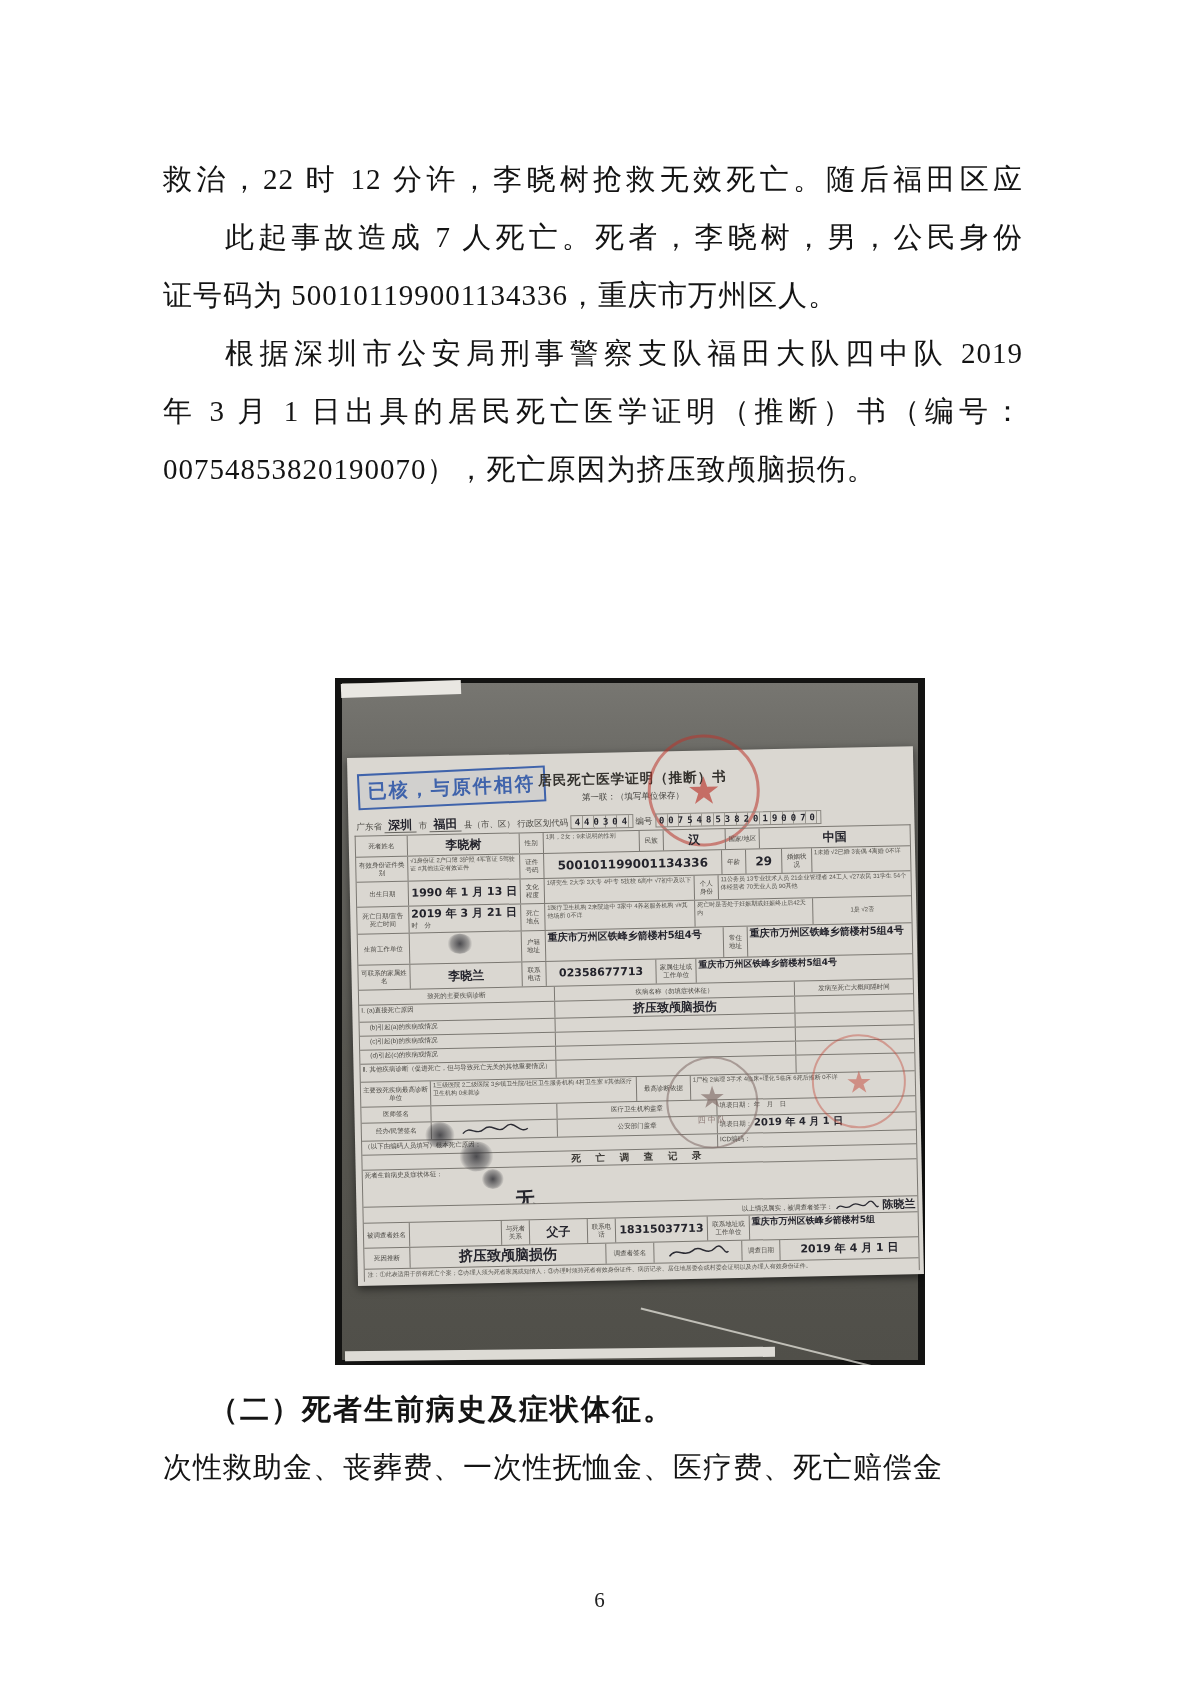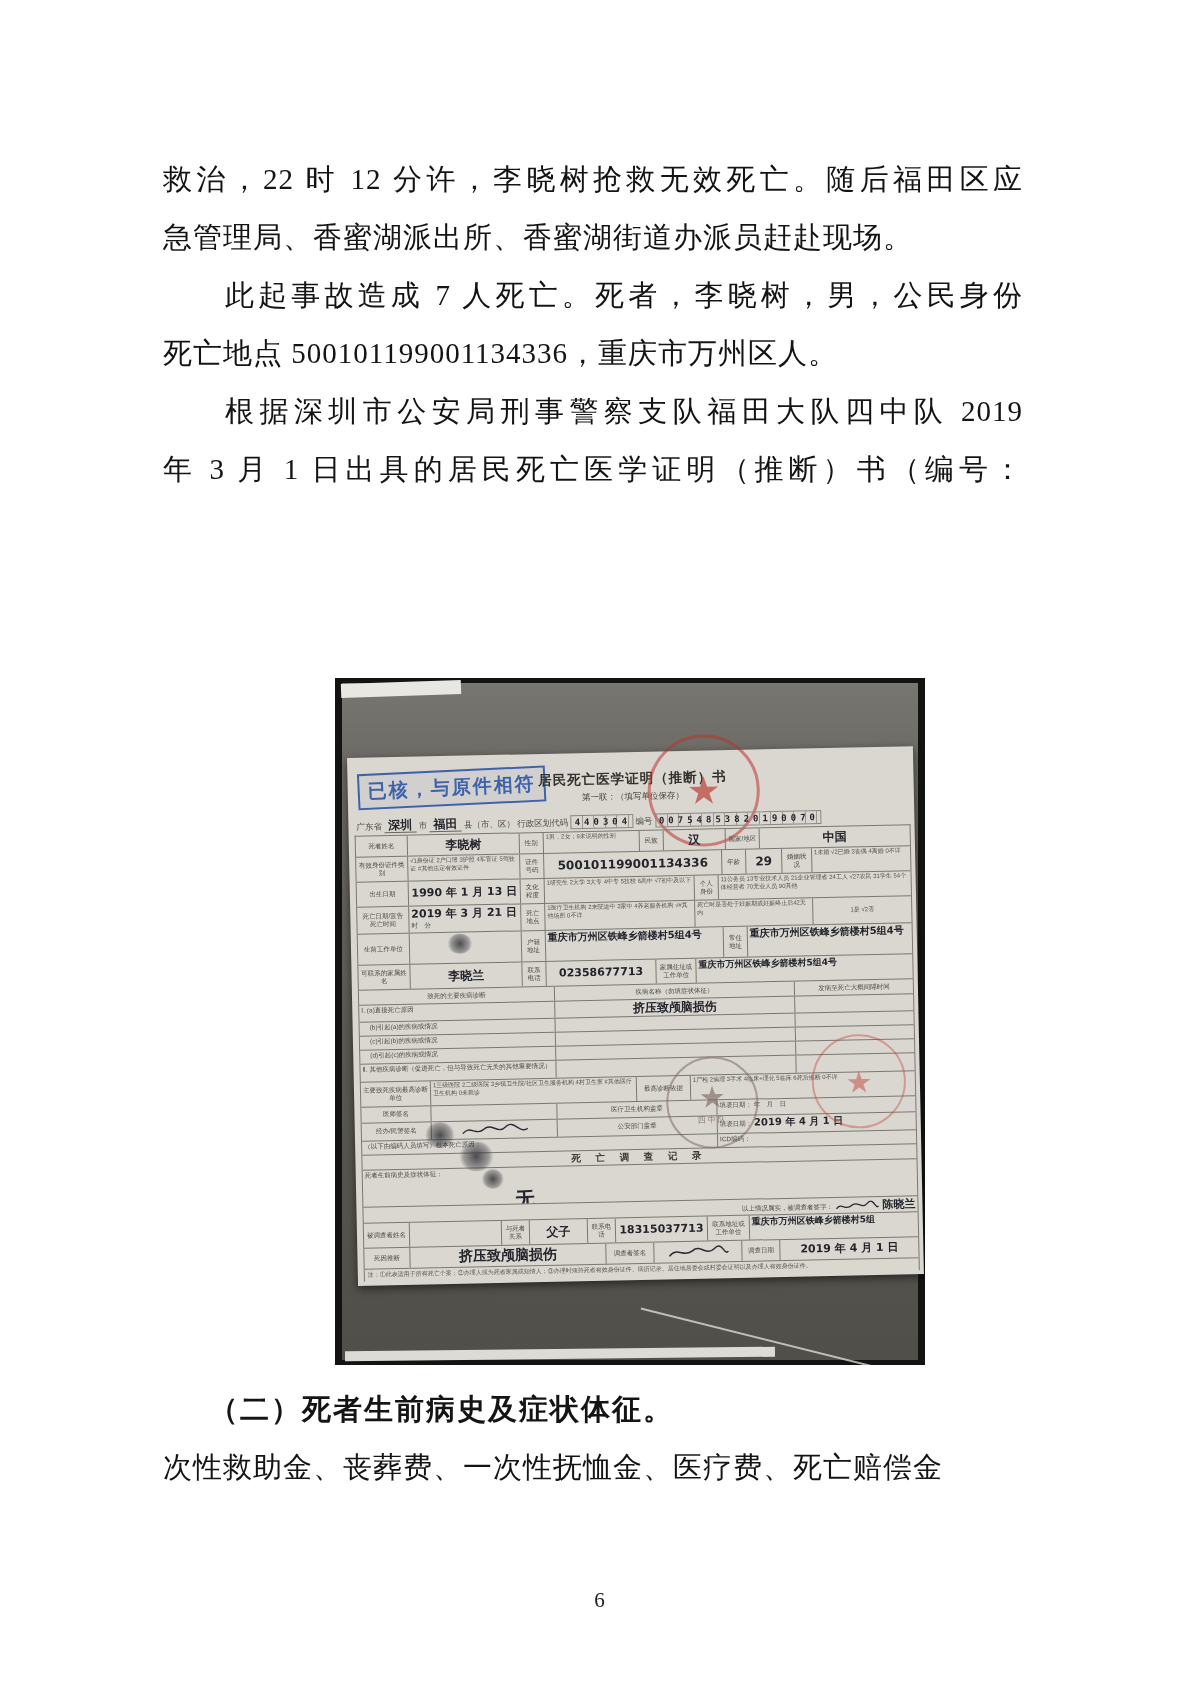--- a/index.html
+++ b/index.html
@@ -68,25 +68,25 @@
         background:radial-gradient(circle,rgba(40,40,46,.8) 0%,rgba(40,40,46,.35) 55%,rgba(40,40,46,0) 75%);}
   .sig{display:inline-block;vertical-align:middle;}
 </style>
 </head>
 <body>
 
 <div class="page">
 
   <div class="textblock tb-top">
     <div class="line jfull">救治，22 时 12 分许，李晓树抢救无效死亡。随后福田区应</div>
-    <div class="line">急管理局、香蜜湖派出所、香蜜湖街道办派员赶赴现场。</div>
     <div class="line ind jfull">此起事故造成 7 人死亡。死者，李晓树，男，公民身份</div>
-    <div class="line">死亡地点 500101199001134336，重庆市万州区人。</div>
+    <div class="line">证号码为 500101199001134336，重庆市万州区人。</div>
     <div class="line ind jfull">根据深圳市公安局刑事警察支队福田大队四中队 2019</div>
     <div class="line jfull">年 3 月 1 日出具的居民死亡医学证明（推断）书（编号：</div>
+    <div class="line">00754853820190070），死亡原因为挤压致颅脑损伤。</div>
   </div>
 
   <div class="photo">
     <div class="surface"></div>
     <div class="sliver-top"></div>
 
     <div class="paper">
 
       <div class="verify-stamp">已核，与原件相符</div>
 

